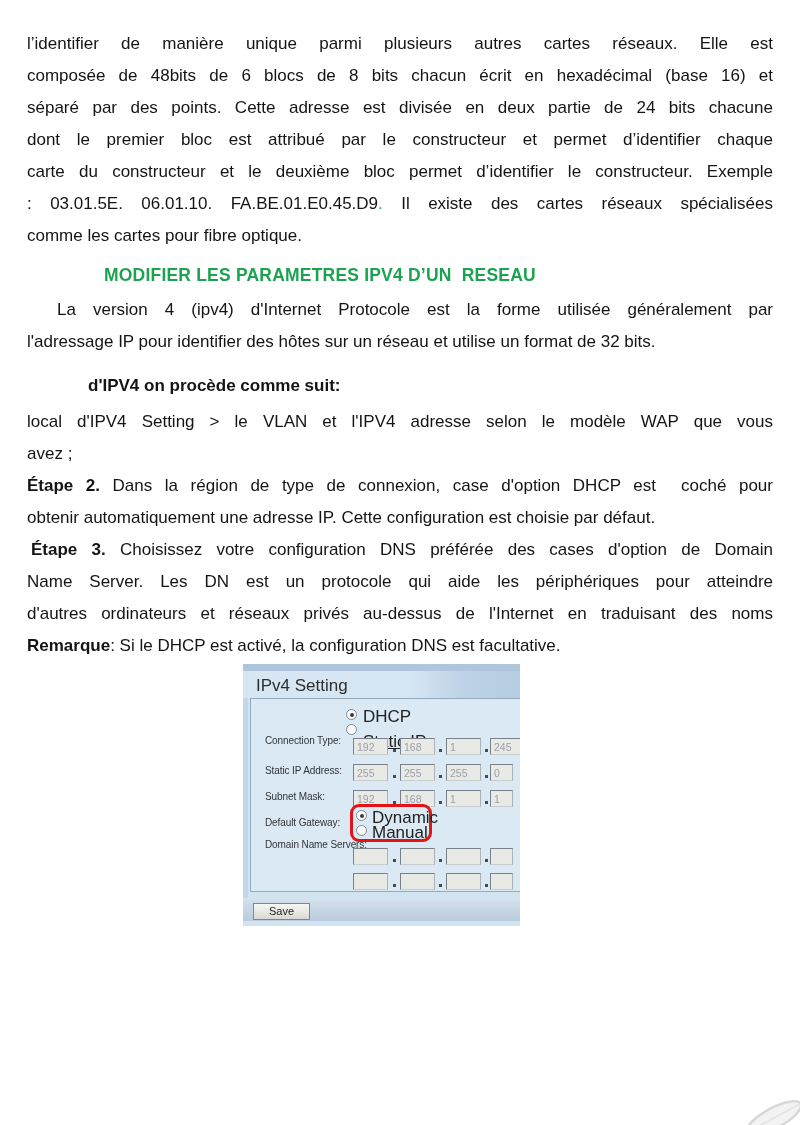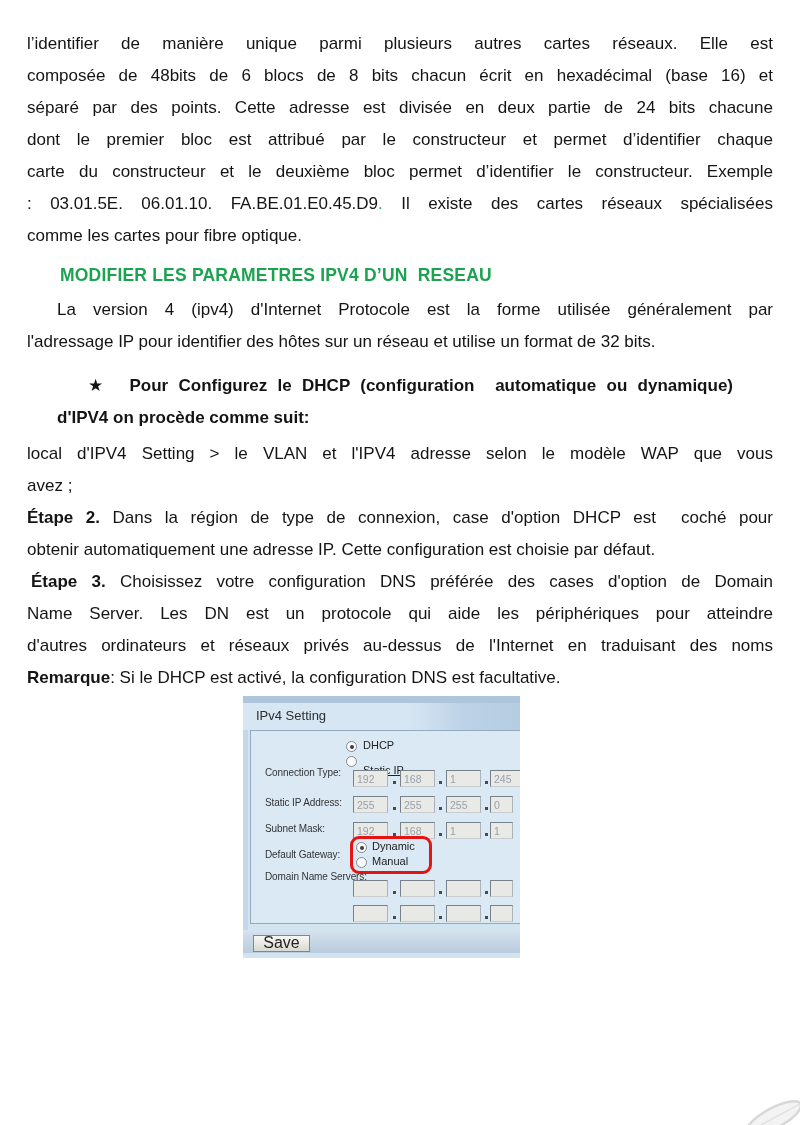--- a/index.html
+++ b/index.html
@@ -5,56 +5,56 @@
   html,body{margin:0;padding:0;}
   body{
     width:800px;height:1125px;position:relative;background:#ffffff;overflow:hidden;
     font-family:"Liberation Sans","DejaVu Sans",sans-serif;color:#141414;
   }
   
   .doc{position:absolute;left:27px;top:28px;width:746px;}
   .line{font-size:17px;line-height:32px;text-align:justify;text-align-last:justify;}
   .line.last{text-align-last:left;}
   .b{font-weight:bold;}
-  .c-green{color:var(--green,#1ca350);}
+  .c-green{color:var(--green,#1ca350);margin-left:44px;}
   .c-teal{color:var(--teal,#27a598);}
   .para-heading{margin:12px 0 8px 33px;}
   .para-heading .line{font-size:17.5px;line-height:22px;text-align:left;text-align-last:left;letter-spacing:.2px;}
   .para-heading span{font-weight:bold;color:var(--green,#1ca350);}
   .para-p2 .line:first-child{text-indent:30px;}
   .para-star{margin:12px 0 4px 30px;width:676px;font-weight:bold;}
   .para-star .line:first-child{text-indent:31px;}
   .para-e3 .line:first-child{text-indent:4px;}
   
   .panel{
     position:relative;margin-left:216px;margin-top:2px;width:277px;height:262px;
     background:#d3e4f1;overflow:hidden;font-family:"Liberation Sans","DejaVu Sans",sans-serif;
   }
   .panel-topstrip{position:absolute;left:0;top:0;width:100%;height:7px;background:#adc6dc;}
   .panel-titlebar{position:absolute;left:0;top:7px;width:100%;height:27px;
     background:linear-gradient(to right,#d6e6f3 0%,#d6e6f3 60%,#bdd2e6 80%,#b5cce1 100%);}
   .panel-leftstrip{position:absolute;left:0;top:34px;width:5px;height:200px;background:#c3d7e9;}
-  .panel-title{position:absolute;left:13px;top:12px;font-size:13px;color:#2e2e2e;}
+  .panel-title{position:absolute;left:13px;top:12px;font-size:17px;color:#2e2e2e;}
   .fieldset{position:absolute;left:7px;top:34px;width:272px;height:194px;
     background:#dbe9f5;border:1px solid #93a9bd;box-sizing:border-box;}
   .plabel{position:absolute;left:22px;font-size:10px;color:#333;white-space:nowrap;letter-spacing:-.1px;margin-top:24px;}
   .radio{position:absolute;width:9px;height:9px;border-radius:50%;background:#fbfbfb;border:1px solid #7f8a96;box-sizing:content-box;}
   .radio.sel::after{content:"";position:absolute;left:2.5px;top:2.5px;width:4px;height:4px;background:#3c3c3c;border-radius:50%;}
-  .rlabel{position:absolute;font-size:11px;color:#222;white-space:nowrap;}
+  .rlabel{position:absolute;font-size:17px;color:#222;white-space:nowrap;}
   .obox{position:absolute;width:35px;height:17px;background:#e9e9e5;box-sizing:border-box;
     border:1px solid;border-color:#76818c #aab2ba #c8cdd2 #76818c;
     font-size:10.5px;color:#9aa1ab;padding:2px 0 0 3px;overflow:hidden;}
   .odot{position:absolute;width:3px;height:3px;background:#4a4a4a;}
   .redrect{position:absolute;left:107px;top:140px;width:82px;height:38px;
     border:3px solid var(--red,#e21414);border-radius:9px;box-sizing:border-box;}
   .panel-bottomband{position:absolute;left:0;top:236px;width:100%;height:21px;
     background:linear-gradient(#d3e0ec,#b9cbdd);}
   .save-btn{position:absolute;left:10px;top:239px;width:57px;height:17px;
     background:linear-gradient(#f7f7f5,#d9d9d3);border:1px solid #7e8791;box-sizing:border-box;
-    font-size:16px;color:#222;text-align:center;line-height:14px;}
+    font-size:11px;color:#222;text-align:center;line-height:14px;}
   
   .watermark{position:absolute;left:728px;top:1090px;width:80px;height:45px;opacity:.75;}
 </style>
 </head>
 <body>
 
 <div class="doc">
 
   <div class="para para-p1">
       <div class="line"><span>l’identifier de manière unique parmi plusieurs autres cartes réseaux. Elle est</span></div>
@@ -66,21 +66,20 @@
       <div class="line last"><span>comme les cartes pour fibre optique.</span></div>
     </div>
     <div class="para para-heading">
       <div class="line last"><span class="b c-green">MODIFIER LES PARAMETRES IPV4 D’UN&nbsp; RESEAU</span></div>
     </div>
     <div class="para para-p2">
       <div class="line"><span>La version 4 (ipv4) d'Internet Protocole est la forme utilisée généralement par</span></div>
       <div class="line last"><span>l'adressage IP pour identifier des hôtes sur un réseau et utilise un format de 32 bits.</span></div>
     </div>
     <div class="para para-star">
-      <div class="line"><span class="b">★&nbsp; Pour Configurez le DHCP (configuration&nbsp; automatique ou dynamique)</span></div>
       <div class="line last"><span class="b">d'IPV4 on procède comme suit:</span></div>
     </div>
     <div class="para para-e1">
       <div class="line"><span>local d'IPV4 Setting &gt; le VLAN et l'IPV4 adresse selon le modèle WAP que vous</span></div>
       <div class="line last"><span>avez ;</span></div>
     </div>
     <div class="para para-e2">
       <div class="line"><span class="b">Étape 2.</span><span> Dans la région de type de connexion, case d'option DHCP est&nbsp; coché pour</span></div>
       <div class="line last"><span>obtenir automatiquement une adresse IP. Cette configuration est choisie par défaut.</span></div>
     </div>

